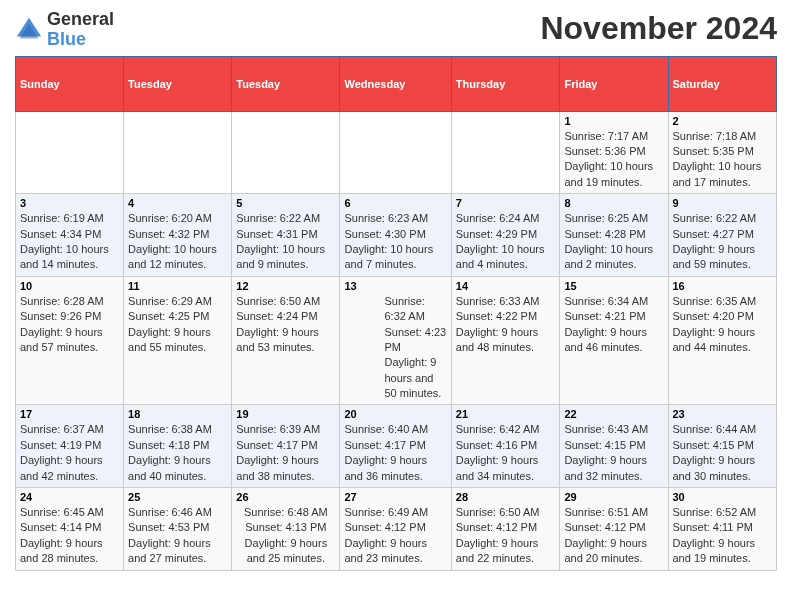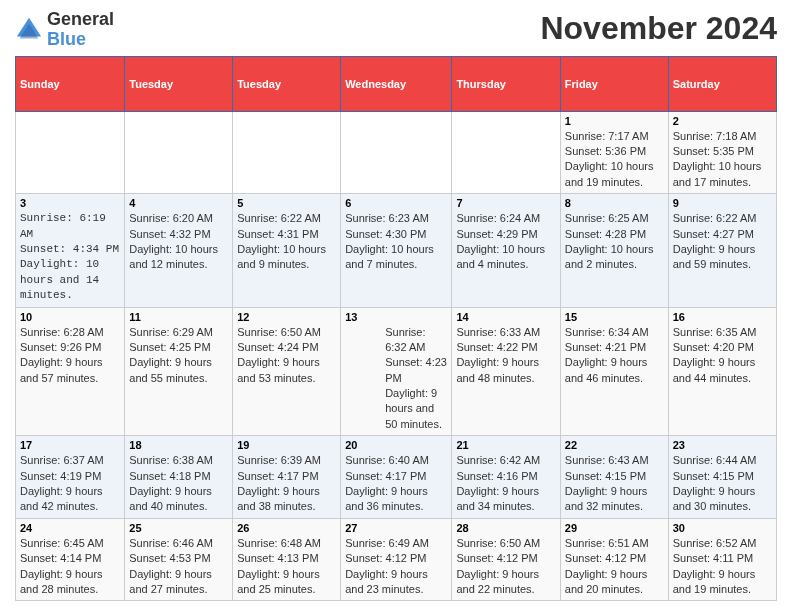--- a/index.html
+++ b/index.html
@@ -135,21 +135,21 @@
         <td>
           <span class="day-num">2</span>
           <div class="day-info" style="white-space: pre-line;">Sunrise: 7:18 AM
 Sunset: 5:35 PM
 Daylight: 10 hours and 17 minutes.</div>
         </td>
       </tr>
       <tr class="row-alt">
         <td>
           <span class="day-num">3</span>
-          <div class="day-info" style="white-space: pre-line; font-family: Liberation Mono, monospace;">Sunrise: 6:19 AM
+          <div class="day-info" style="white-space: pre-line;">Sunrise: 6:19 AM
 Sunset: 4:34 PM
 Daylight: 10 hours and 14 minutes.</div>
         </td>
         <td>
           <span class="day-num">4</span>
           <div class="day-info" style="white-space: pre-line;">Sunrise: 6:20 AM
 Sunset: 4:32 PM
 Daylight: 10 hours and 12 minutes.</div>
         </td>
         <td>
@@ -279,21 +279,21 @@
 Daylight: 9 hours and 28 minutes.</div>
         </td>
         <td>
           <span class="day-num">25</span>
           <div class="day-info" style="white-space: pre-line;">Sunrise: 6:46 AM
 Sunset: 4:53 PM
 Daylight: 9 hours and 27 minutes.</div>
         </td>
         <td>
           <span class="day-num">26</span>
-          <div class="day-info" style="white-space: pre-line;">Sunrise: 6:48 AM
+          <div class="day-info" style="white-space: pre-line; text-align: center;">Sunrise: 6:48 AM
 Sunset: 4:13 PM
 Daylight: 9 hours and 25 minutes.</div>
         </td>
         <td>
           <span class="day-num">27</span>
           <div class="day-info" style="white-space: pre-line;">Sunrise: 6:49 AM
 Sunset: 4:12 PM
 Daylight: 9 hours and 23 minutes.</div>
         </td>
         <td>

